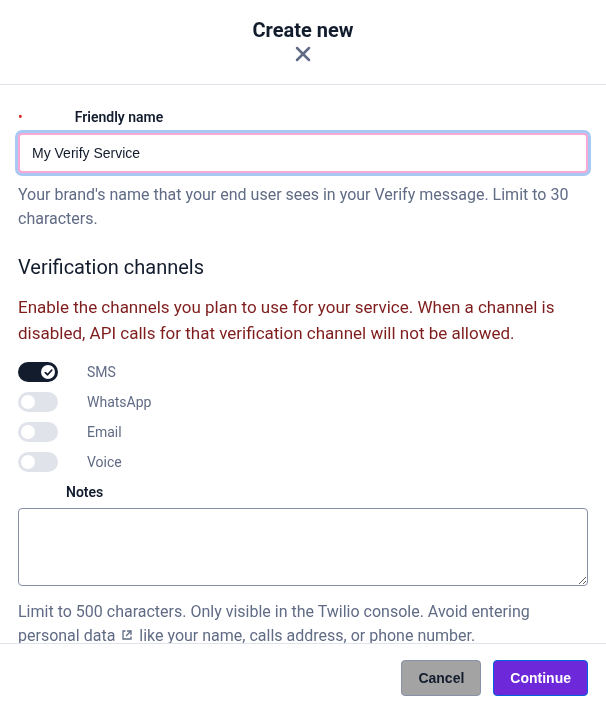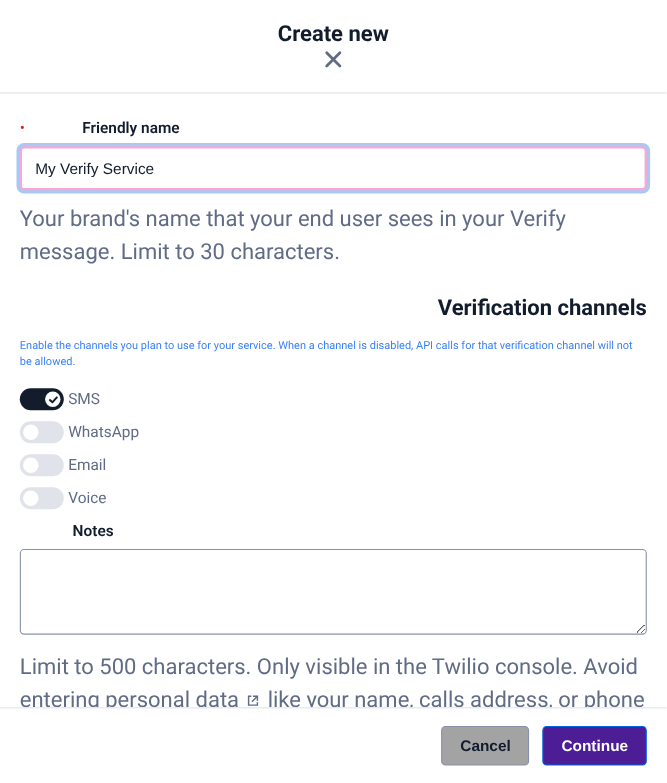--- a/index.html
+++ b/index.html
@@ -69,44 +69,43 @@
       font-size: 14px;
       color: #121c2d;
       outline: none;
     }
     .text-input.focused {
       border: 2px solid #f9a8d4;
       box-shadow: 0 0 0 3px rgba(2,99,224,0.35);
     }
     .help-text {
       margin-top: 10px;
-      font-size: 20px;
+      font-size: 16px;
       color: #606b85;
       line-height: 1.5;
     }
 
     .section-title {
       font-size: 20px;
-      font-weight: 700;
+      font-weight: 400;
       color: #121c2d;
       margin-bottom: 16px;
       margin-top: 12px;
-      text-align: right;
     }
     .section-desc {
-      font-size: 10px;
-      color: #3b82f6;
+      font-size: 17px;
+      color: #7f1d1d;
       line-height: 1.5;
       margin-bottom: 16px;
     }
 
     .toggle-row {
       display: flex;
       align-items: center;
-      gap: 4px;
+      gap: 29px;
       margin-bottom: 10px;
     }
     .toggle {
       width: 40px;
       height: 20px;
       border-radius: 999px;
       background: #e1e3ea;
       position: relative;
       cursor: pointer;
       flex-shrink: 0;
@@ -179,21 +178,21 @@
       font-weight: 600;
       cursor: pointer;
       border: 1px solid transparent;
     }
     .btn-secondary {
       background: #a3a3a3;
       border: 1px solid #8891aa;
       color: #121c2d;
     }
     .btn-primary {
-      background: #4c1d95;
+      background: #6d28d9;
       color: #fff;
       border: 1px solid #0263e0;
     }
   </style>
 </head>
 <body>
 
 <div class="dialog-header">
   <h1 class="dialog-title">Create new</h1>
   <button class="close-btn">

